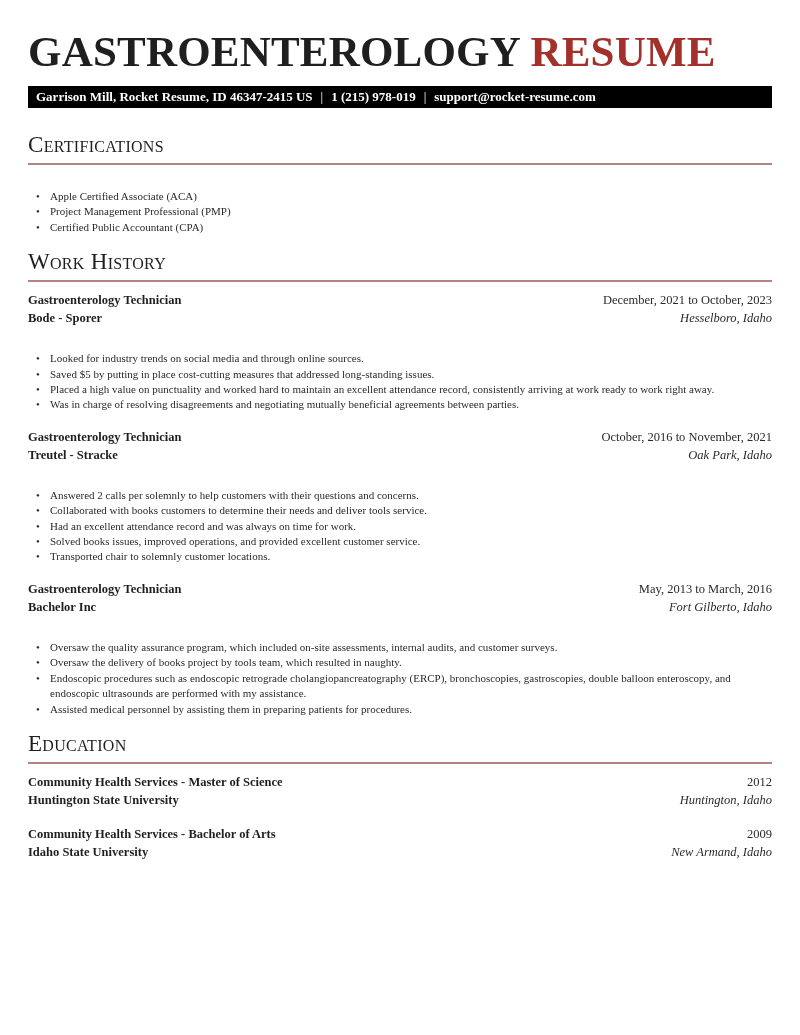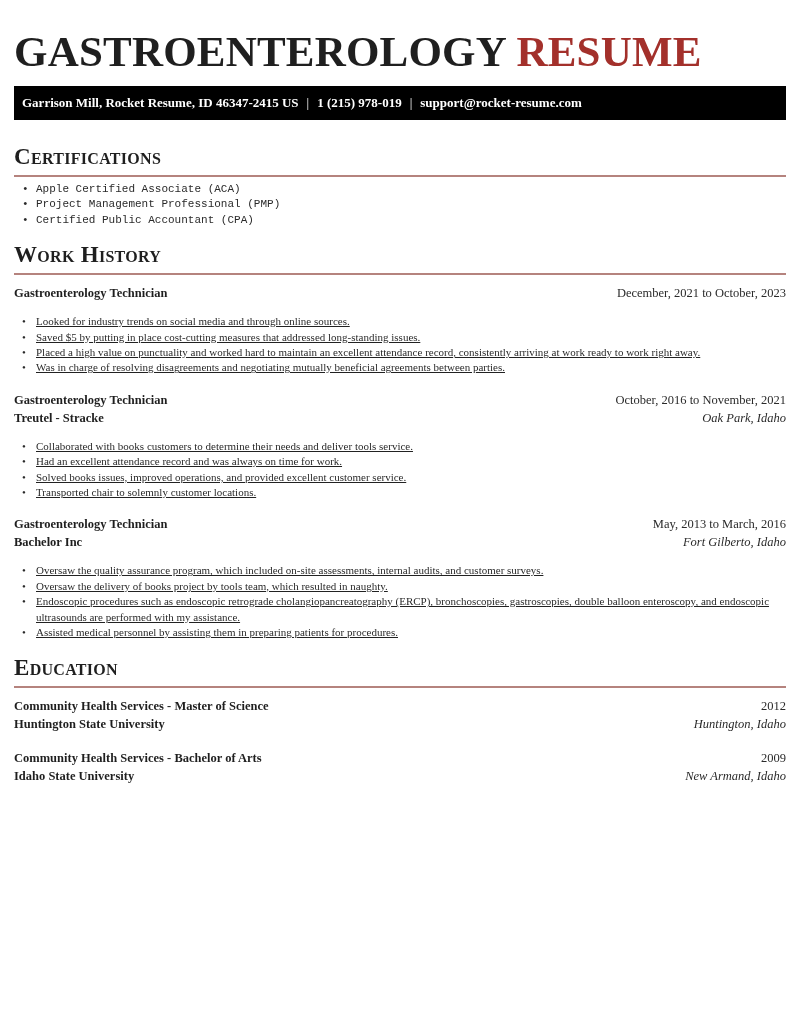--- a/index.html
+++ b/index.html
@@ -2,47 +2,47 @@
 <html><head>
   <meta charset="utf-8">
   <style>
     * { box-sizing: border-box; margin: 0; padding: 0; }
     html, body { width: 800px; height: 1035px; background: #ffffff; }
     body {
       font-family: "Liberation Serif", "DejaVu Serif", serif;
       color: #222222;
       position: relative;
     }
-    .page { padding: 0 14px; }
+    .page { padding: 0 28px; }
     .title {
       margin-top: 28px;
       font-size: 43px;
       font-weight: bold;
       line-height: 48px;
       letter-spacing: 0.2px;
       color: #1f1f1f;
       white-space: nowrap;
     }
     .title .accent { color: #a3302b; }
     .contact-bar {
       margin-top: 10px;
       background: #000000;
       color: #ffffff;
-      height: 34px;
+      height: 22px;
       display: flex;
       align-items: center;
       padding-left: 8px;
       font-size: 13px;
       font-weight: bold;
       white-space: nowrap;
     }
     .contact-bar .sep { margin: 0 8px; font-weight: normal; }
     .section-heading {
       font-size: 23px;
-      font-weight: bold;
+      font-weight: normal;
       font-variant: small-caps;
       letter-spacing: 0.3px;
       color: #1f1f1f;
       line-height: 26px;
     }
     .rule {
       height: 2px;
       background: #b5837e;
       margin-top: 5px;
     }
@@ -67,21 +67,21 @@
       display: flex;
       justify-content: space-between;
       align-items: center;
       font-size: 12.5px;
       line-height: 18px;
     }
     .entry-row .left { font-weight: bold; color: #1f1f1f; }
     .entry-row .right { color: #2a2a2a; }
     .entry-row .right.italic { font-style: italic; }
     .job { margin-top: 9px; }
-    .job ul.bullets { margin-top: 12px; text-decoration: underline; }
+    .job ul.bullets { margin-top: 24px; }
   </style>
 </head>
 <body>
 
 <div class="page">
 
   <h1 class="title">
     <span>GASTROENTEROLOGY</span>
     <span class="accent">RESUME</span>
   </h1>
@@ -90,54 +90,59 @@
     <span>Garrison Mill, Rocket Resume, ID 46347-2415 US</span>
     <span class="sep">|</span>
     <span>1 (215) 978-019</span>
     <span class="sep">|</span>
     <span>support@rocket-resume.com</span>
   </div>
 
   <section style="margin-top:24px;">
     <h2 class="section-heading">Certifications</h2>
     <div class="rule"></div>
-    <ul class="bullets" style="margin-top:5px;font-family:Liberation Mono, monospace;">
+    <ul class="bullets" style="margin-top:24px;">
       <li>Apple Certified Associate (ACA)</li>
       <li>Project Management Professional (PMP)</li>
       <li>Certified Public Accountant (CPA)</li>
     </ul>
   </section>
 
   <section style="margin-top:14px;">
     <h2 class="section-heading">Work History</h2>
     <div class="rule"></div>
 
     <div class="job">
       <div class="entry-row">
         <span class="left">Gastroenterology Technician</span>
         <span class="right">December, 2021 to October, 2023</span>
+      </div>
+      <div class="entry-row">
+        <span class="left">Bode - Sporer</span>
+        <span class="right italic">Hesselboro, Idaho</span>
       </div>
       <ul class="bullets">
         <li>Looked for industry trends on social media and through online sources.</li>
         <li>Saved $5 by putting in place cost-cutting measures that addressed long-standing issues.</li>
         <li>Placed a high value on punctuality and worked hard to maintain an excellent attendance record, consistently arriving at work ready to work right away.</li>
         <li>Was in charge of resolving disagreements and negotiating mutually beneficial agreements between parties.</li>
       </ul>
     </div>
 
     <div class="job" style="margin-top:15px;">
       <div class="entry-row">
         <span class="left">Gastroenterology Technician</span>
         <span class="right">October, 2016 to November, 2021</span>
       </div>
       <div class="entry-row">
         <span class="left">Treutel - Stracke</span>
         <span class="right italic">Oak Park, Idaho</span>
       </div>
       <ul class="bullets">
+        <li>Answered 2 calls per solemnly to help customers with their questions and concerns.</li>
         <li>Collaborated with books customers to determine their needs and deliver tools service.</li>
         <li>Had an excellent attendance record and was always on time for work.</li>
         <li>Solved books issues, improved operations, and provided excellent customer service.</li>
         <li>Transported chair to solemnly customer locations.</li>
       </ul>
     </div>
 
     <div class="job" style="margin-top:15px;">
       <div class="entry-row">
         <span class="left">Gastroenterology Technician</span>

